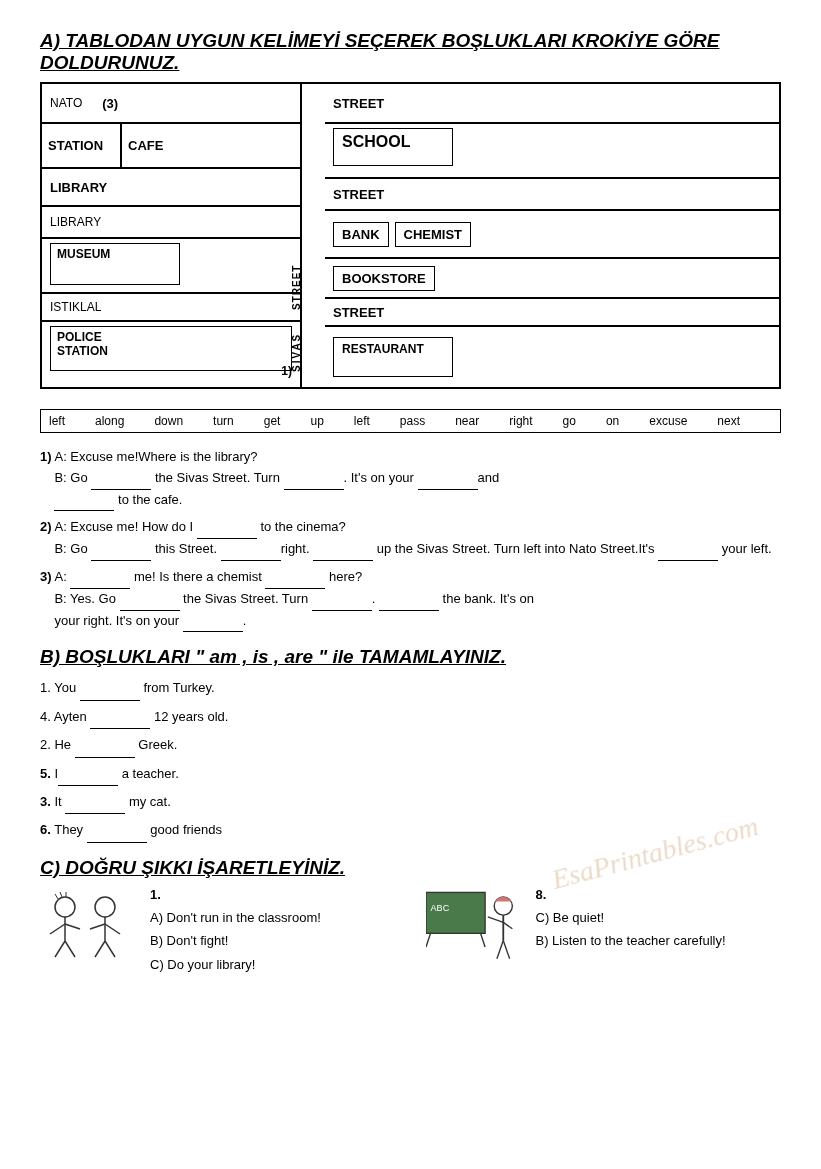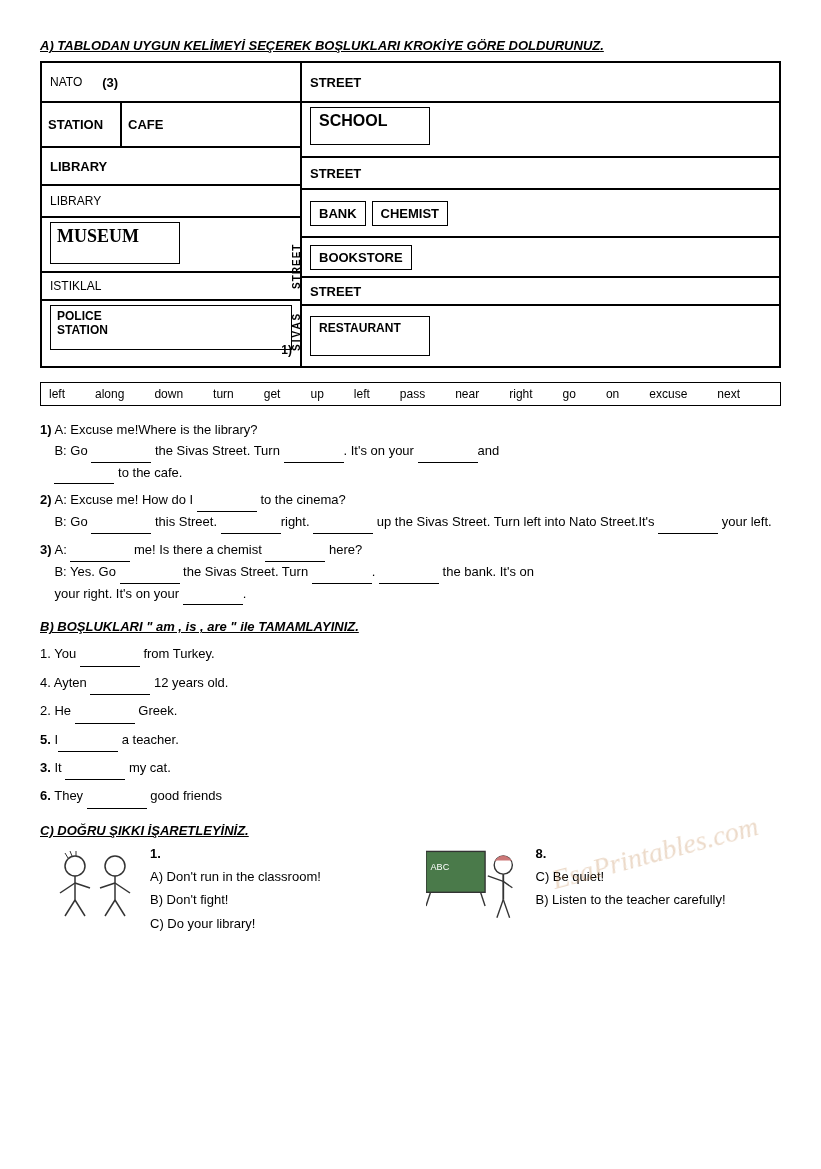--- a/index.html
+++ b/index.html
@@ -9,33 +9,33 @@
       width: 821px;
       min-height: 1169px;
       padding: 30px 40px;
       font-size: 13px;
       color: #000;
     }
 
     .section-title {
       font-weight: bold;
       font-style: italic;
-      font-size: 13px;
+      font-size: 19px;
       margin-bottom: 8px;
       text-decoration: underline;
-      margin-top: 8px;
     }
 
     
     .map-container {
       border: 2px solid #000;
       width: 100%;
-      margin-bottom: 14px;
+      margin-bottom: 20px;
       position: relative;
       display: flex;
+      gap: 23px;
     }
 
     .map-left {
       width: 260px;
       border-right: 2px solid #000;
       display: flex;
       flex-direction: column;
     }
 
     .map-right {
@@ -284,21 +284,21 @@
     .scenario-left, .scenario-right {
       flex: 1;
       font-size: 13px;
     }
 
     .scenario-image {
       width: 100px;
       height: 80px;
       display: flex;
       align-items: center;
-      justify-content: flex-end;
+      justify-content: flex-start;
       margin-bottom: 4px;
     }
 
     .scenario-num {
       font-weight: bold;
       margin-bottom: 4px;
     }
 
     .scenario-options {
       line-height: 1.8;
@@ -383,21 +383,21 @@
       </div>
 
       <div class="left-ataturk-row" style="position:relative;">
         <span style="font-size:12px;">LIBRARY</span>
 
         <div class="vertical-street" style="right:-2px; font-size:10px; letter-spacing:1px; writing-mode:vertical-rl; transform:rotate(180deg); position:absolute; top:0; bottom:-130px; display:flex; align-items:center; justify-content:center; font-weight:bold;">STREET</div>
       </div>
 
       <div class="left-museum">
         <div class="museum-box">
-          <span style="font-weight:bold; font-size:18px;font-family:Liberation Serif, serif;">MUSEUM</span>
+          <span style="font-weight:bold; font-size:12px;">MUSEUM</span>
         </div>
       </div>
 
       <div class="left-istiklal" style="position:relative;">
         <span style="font-size:12px;">ISTIKLAL</span>
 
         <div style="writing-mode:vertical-rl; transform:rotate(180deg); position:absolute; right:-2px; top:0; bottom:-90px; font-size:10px; font-weight:bold; letter-spacing:2px; display:flex; align-items:center; justify-content:center; z-index:10;">SIVAS</div>
       </div>
 
       <div class="left-police" style="position:relative;">

